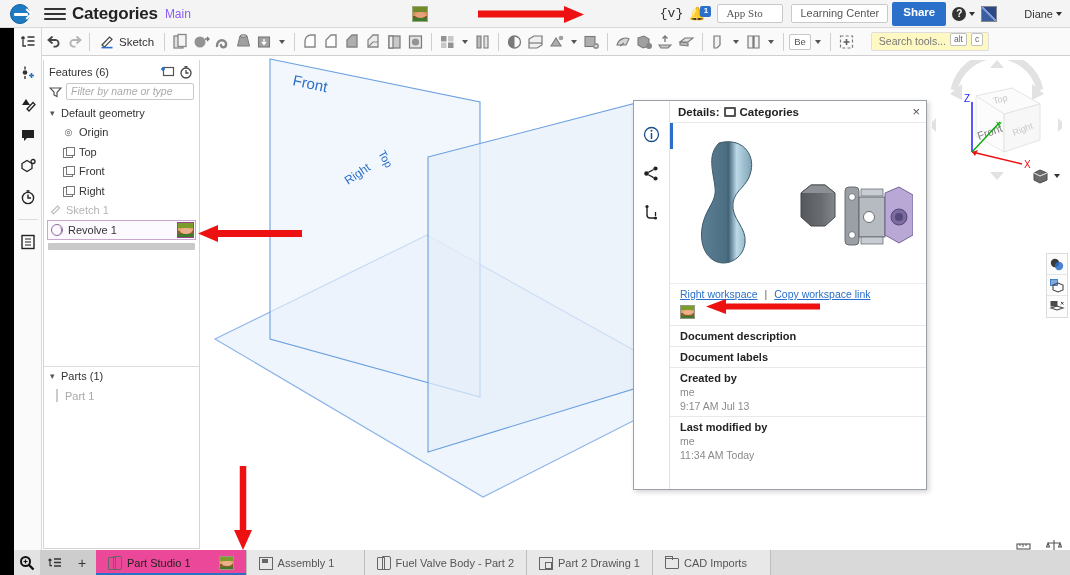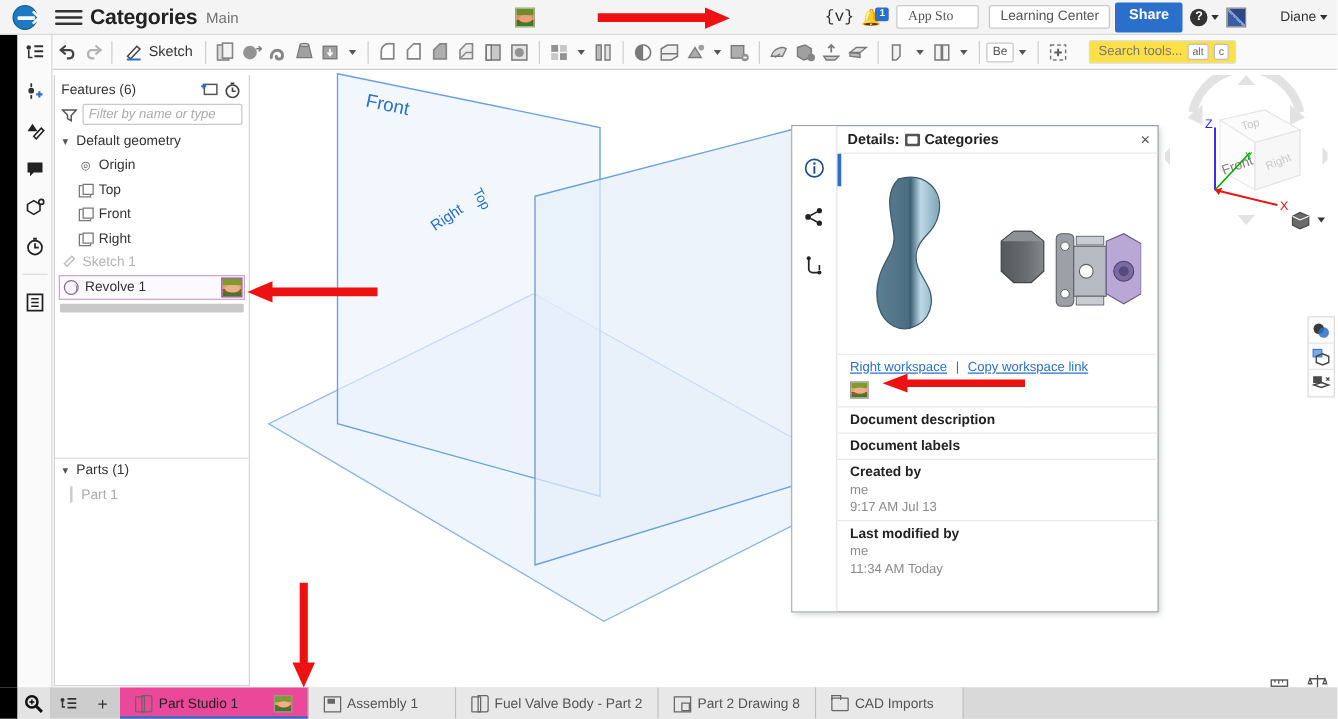--- a/index.html
+++ b/index.html
@@ -27,21 +27,21 @@
     content:""; position:absolute; left:3px; top:8px; width:14px; height:3px;
     background:#ffffff; border-radius:1px;
   }
   #logo::before{
     content:""; position:absolute; left:12px; top:5px; width:6px; height:6px;
     border-top:2px solid #fff; border-right:2px solid #fff; transform:rotate(45deg);
   }
   #hamburger { width:22px; display:flex; flex-direction:column; gap:3px; margin-left:4px; cursor:pointer;}
   #hamburger i { display:block; height:2px; background:#333; border-radius:1px;}
   #doc-title { font-size:17px; font-weight:bold; color:#222; margin-left:6px; letter-spacing:-0.2px;}
-  #branch-name { font-size:12px; color:#737373; margin-left:7px; }
+  #branch-name { font-size:12px; color:#8b5cf6; margin-left:7px; }
 
   .spacer { flex:1; }
 
   #thumb-top {
     width:16px; height:16px; margin-right:6px;
     background:
       linear-gradient(180deg,#6f8b2a 0 38%, #d98a5a 38% 62%, #7a5522 62% 78%, #3f7a2a 78% 100%);
     border:1px solid #9a7; position:relative;
   }
   #thumb-top::after{
@@ -90,23 +90,23 @@
   }
   .tb { display:flex; align-items:center; justify-content:center; height:22px; cursor:pointer; }
   .tsep { width:1px; height:18px; background:#cfcfcf; margin:0 5px;}
   .arrowicon { font-size:14px; color:#444; width:20px; text-align:center; }
   .arrowicon.dim { color:#b3b3b3; }
   #sketch-btn { display:flex; align-items:center; gap:4px; padding:0 5px; cursor:pointer;}
   #sketch-lbl { font-size:11.5px; color:#333;}
   .gicon { width:21px; height:20px; position:relative; opacity:.78; }
   .gcaret { width:0;height:0;border-left:3.5px solid transparent;border-right:3.5px solid transparent;border-top:4px solid #555; margin:0 4px; cursor:pointer;}
   #search-tools {
-    background:#fde047; border:1px solid #dedede; height:19px; line-height:17px;
+    background:#fef9c3; border:1px solid #dedede; height:19px; line-height:17px;
     padding:0 5px 0 7px; font-size:10.5px; color:#777; border-radius:2px;
-    display:flex; align-items:center; gap:4px; cursor:text;
+    display:flex; align-items:flex-start; gap:4px; cursor:text;
   }
   .kbd {
     border:1px solid #c0c0c0; background:#fff; font-size:8.5px; color:#666;
     padding:0 3px; line-height:11px; border-radius:2px;
   }
 
   
   #rail {
     position:absolute; left:14px; top:28px; width:28px; bottom:18px;
     background:#fafafa; border-right:1px solid #d9d9d9;
@@ -863,21 +863,21 @@
   <div class="tab">
     <span class="tab-ico asm-ico"></span>
     <span>Assembly 1</span>
   </div>
   <div class="tab">
     <span class="tab-ico ps-ico"></span>
     <span>Fuel Valve Body - Part 2</span>
   </div>
   <div class="tab">
     <span class="tab-ico dwg-ico"></span>
-    <span>Part 2 Drawing 8</span>
+    <span>Part 2 Drawing 1</span>
   </div>
   <div class="tab">
     <span class="tab-ico fld-ico"></span>
     <span>CAD Imports</span>
   </div>
   <div id="tab-fill"></div>
 </div>
 
 <svg class="arrow-h" style="left:478px;top:5px;width:110px;height:20px">
   <path d="M0 9 H88" stroke="#ee1111" stroke-width="7"></path>

